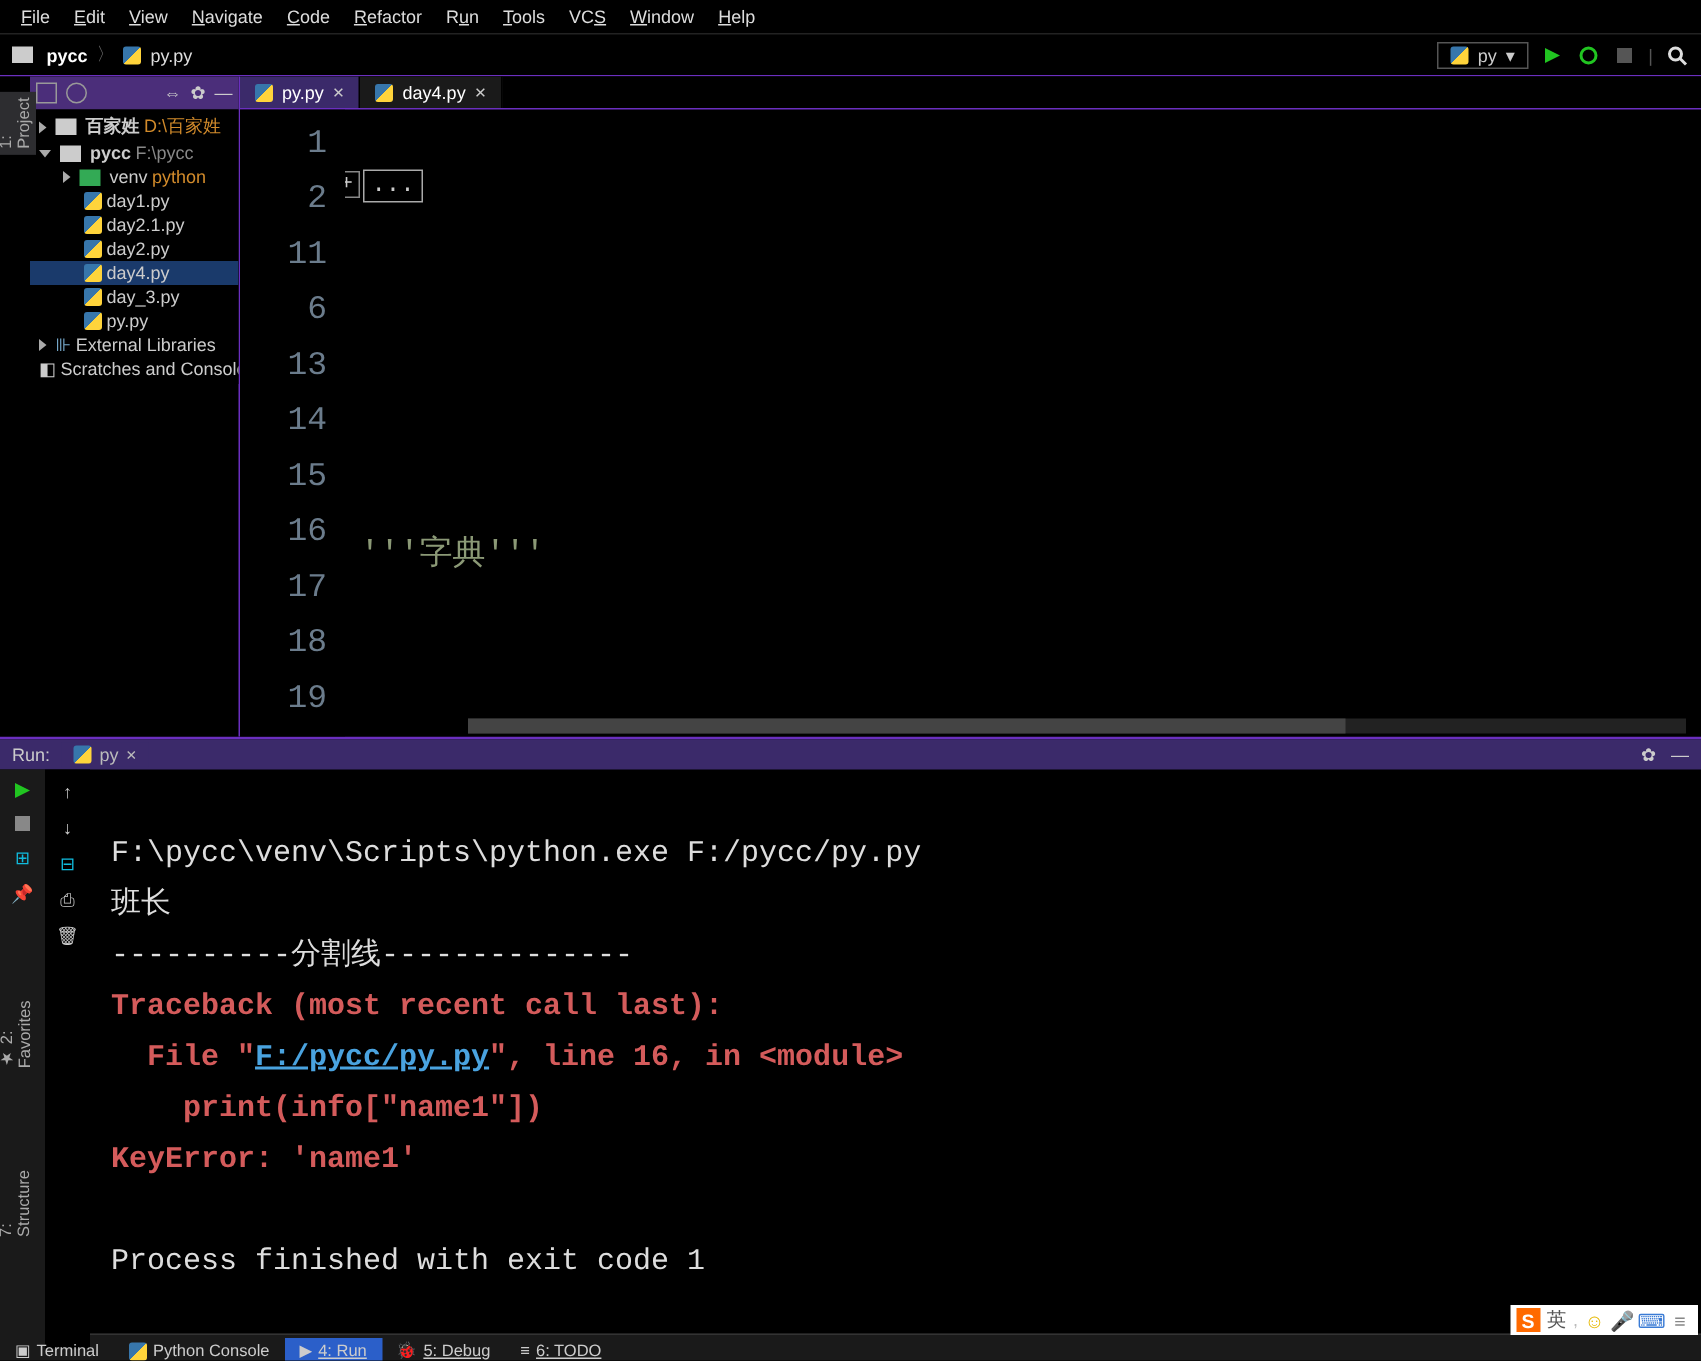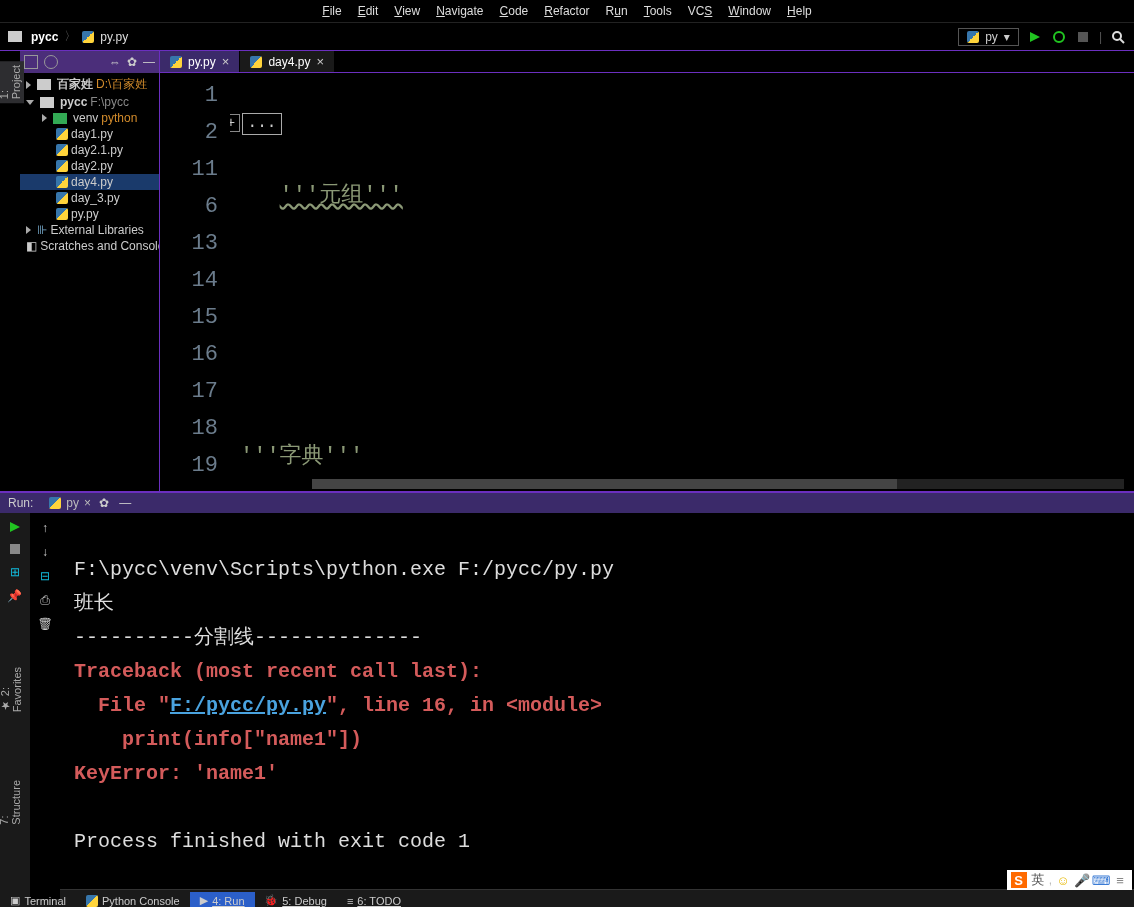--- a/index.html
+++ b/index.html
@@ -1,17 +1,17 @@
 <!DOCTYPE html>
 <html><head>
 <meta charset="utf-8">
 <style>
   * { box-sizing: border-box; margin: 0; padding: 0; }
   body { font-family: "Segoe UI", "Microsoft YaHei", sans-serif; background:#000; color:#bbb; font-size:12px; width:1134px; height:907px; overflow:hidden; }
-  .menubar { background:#000; display:flex; padding:2px 6px; border-bottom:1px solid #222;justify-content:center; }
+  .menubar { background:#000; display:flex; padding:2px 6px; border-bottom:1px solid #222; }
   .menubar .item { padding:2px 8px; color:#ddd; cursor:pointer; }
   .menubar .item u { text-decoration:underline; }
   .toolbar2 { display:flex; align-items:center; padding:3px 8px; border-bottom:1px solid #6b2fbf; justify-content:space-between; height:28px;}
   .toolbar2 .crumb { display:flex; align-items:center; gap:6px;}
   .folder-icon { width:14px; height:11px; background:#ccc; display:inline-block; margin-right:3px;}
   .crumb span { color:#ddd;}
   .right-tools { display:flex; align-items:center; gap:8px;}
   .run-config { border:1px solid #555; padding:1px 8px; color:#ccc; display:flex; align-items:center; gap:6px;}
   .icon-btn { width:16px; height:16px; display:inline-flex; align-items:center; justify-content:center;}
   .body-row { display:flex; height:440px; }
@@ -37,21 +37,21 @@
   .code-area { flex:1; display:flex; font-family:"Consolas","Courier New",monospace; font-size:22px; overflow:hidden; position:relative;}
   .gutter { width:70px; text-align:right; color:#6b7c8c; padding:4px 12px 4px 4px; background:#000;}
   .gutter div { height:37px; line-height:37px;}
   .code { flex:1; padding:4px 0; white-space:pre; overflow:hidden;}
   .code .line { height:37px; line-height:37px; padding-left:10px;}
   .s-doc { color:#8b9976;}
   .squiggly { text-decoration:wavy underline #8b9976; }
   .fold-box { position:absolute; left:-8px; top:41px; width:18px;height:18px;border:1px solid #888; color:#ccc; font-size:14px; text-align:center; line-height:16px; background:#000;}
   .dots-box { position:absolute; left:12px; top:40px; width:40px; height:22px; border:1px solid #aaa; background:#000; color:#ccc; text-align:center; font-size:16px; line-height:18px;}
   .run-section { border-top:2px solid #6b2fbf; display:flex; flex-direction:column; height:398px; background:#000;}
-  .run-head { background:#3b2a6a; padding:2px 8px; display:flex; justify-content:flex-start; align-items:center; height:22px;}
+  .run-head { background:#3b2a6a; padding:2px 8px; display:flex; justify-content:space-between; align-items:center; height:22px;}
   .run-head-left { display:flex; gap:8px; align-items:center;}
   .run-head-left .lbl { color:#ccc;}
   .run-tab { background:#3b2a6a; padding:1px 8px; display:inline-flex; align-items:center; gap:5px;}
   .run-body { flex:1; display:flex;}
   .run-gutter { width:30px; background:#1a1a1a; display:flex; flex-direction:column; align-items:center; gap:10px; padding-top:8px;}
   .run-gutter2 { width:30px; background:#000; display:flex; flex-direction:column; align-items:center; gap:10px; padding-top:8px;}
   .console { flex:1; font-family:"Consolas","Courier New",monospace; font-size:20px; padding:6px 14px; color:#ddd; white-space:pre; line-height:34px;}
   .c-err { color:#d45b5b;font-weight:bold;}
   .c-link { color:#4aa3df; text-decoration:underline;}
   .bottombar { display:flex; background:#1a1a1a; height:22px; align-items:center; border-top:1px solid #333; font-size:11px;}
@@ -214,21 +214,20 @@
         <div>14</div>
         <div>15</div>
         <div>16</div>
         <div>17</div>
         <div>18</div>
         <div>19</div>
       </div>
       <div class="code" style="position:relative;">
         <div class="fold-box">+</div>
         <div class="dots-box">...</div>
-        <div class="line">   <span class="s-doc squiggly">'''元组'''</span></div>
         <div class="line"></div>
         <div class="line"></div>
         <div class="line"><span class="s-doc">'''字典'''</span></div>
         
         
         
         
         
         
         

